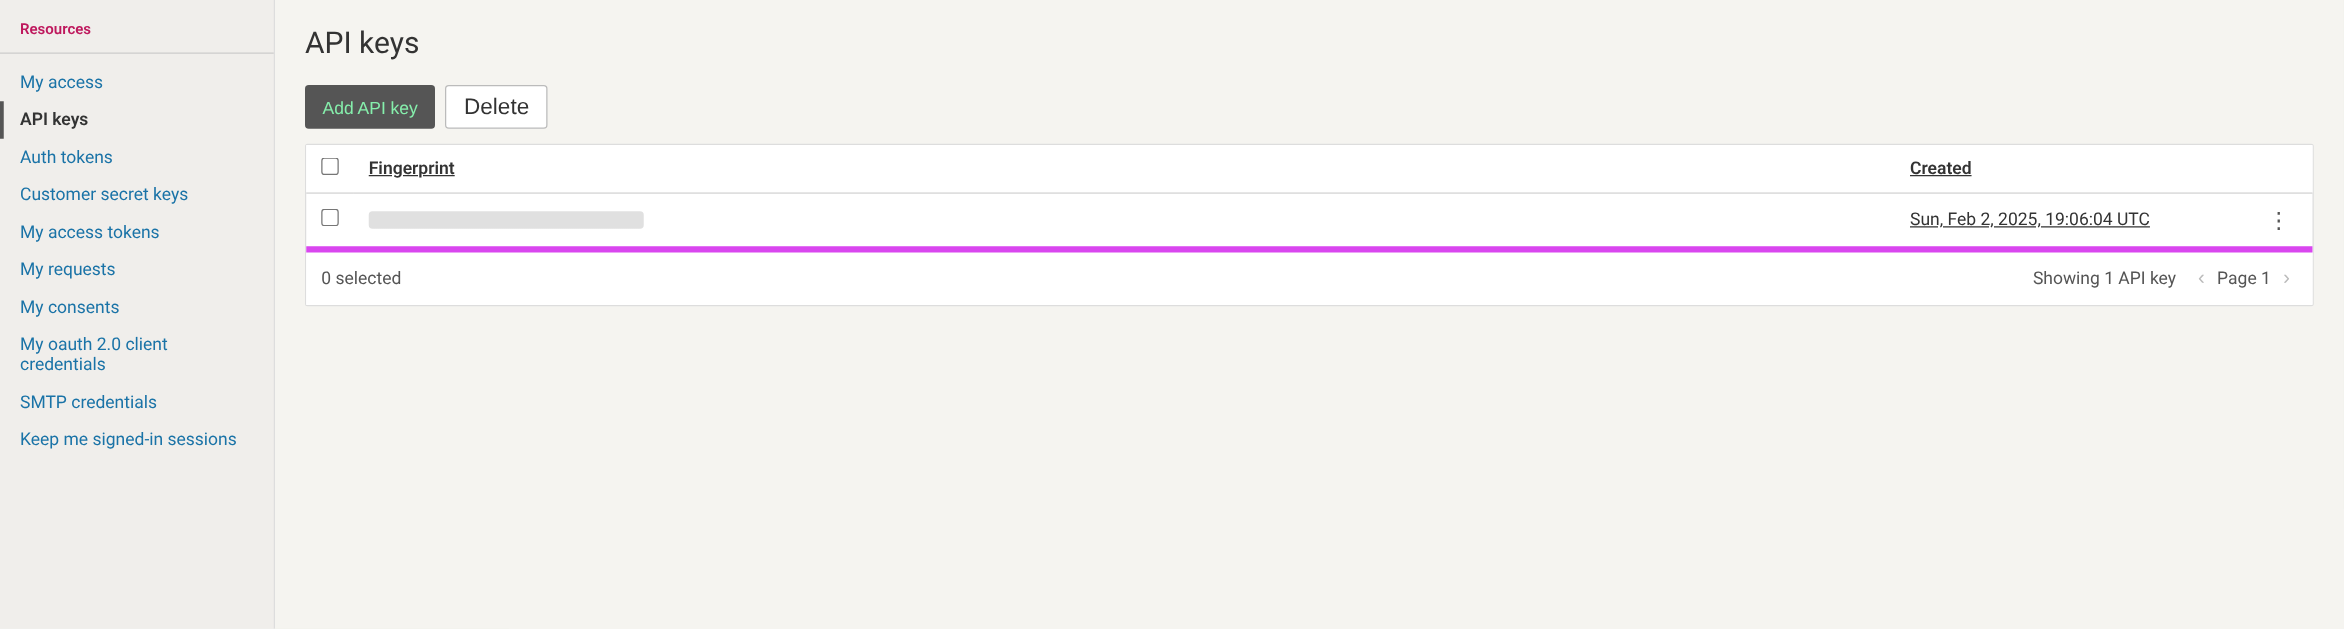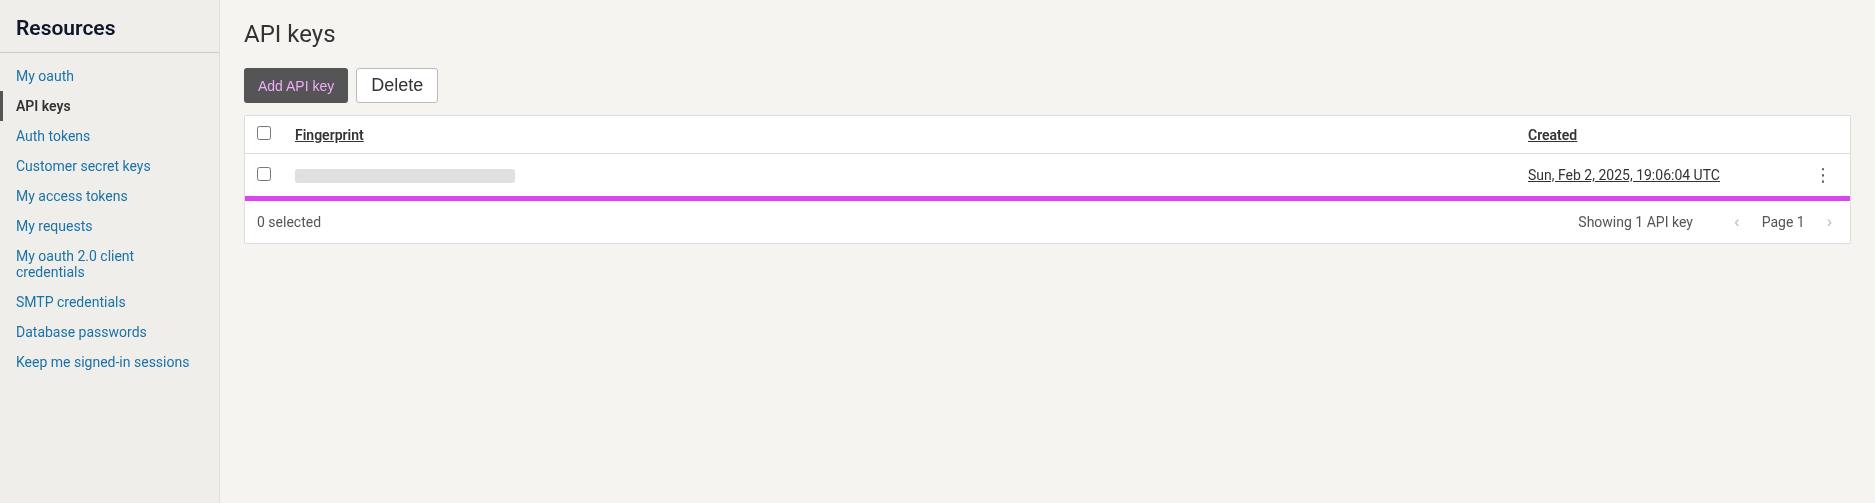--- a/index.html
+++ b/index.html
@@ -20,23 +20,23 @@
     
     .sidebar {
       width: 220px;
       min-width: 220px;
       background-color: #f0eeeb;
       padding: 16px 0;
       border-right: 1px solid #ddd;
     }
 
     .sidebar-title {
-      font-size: 21px;
+      font-size: 12px;
       font-weight: 600;
-      color: #0f172a;
+      color: #be185d;
       padding: 0 16px 12px 16px;
       border-bottom: 1px solid #ccc;
       margin-bottom: 8px;
     }
 
     .sidebar-item {
       display: block;
       padding: 7px 16px;
       color: #1a73a7;
       text-decoration: none;
@@ -67,21 +67,21 @@
 
     
     .toolbar {
       display: flex;
       gap: 8px;
       margin-bottom: 12px;
     }
 
     .btn-primary {
       background-color: #555;
-      color: #f0abfc;
+      color: #86efac;
       border: none;
       padding: 7px 14px;
       font-size: 14px;
       cursor: pointer;
       border-radius: 3px;
     }
 
     .btn-secondary {
       background-color: #fff;
       color: #333;
@@ -185,21 +185,21 @@
       padding: 10px 12px;
       border-top: 5px solid #d946ef;
       background-color: #fff;
       font-size: 14px;
       color: #555;
     }
 
     .pagination {
       display: flex;
       align-items: center;
-      gap: 16px;
+      gap: 4px;
     }
 
     .pagination-btn {
       background: none;
       border: none;
       cursor: pointer;
       font-size: 16px;
       color: #555;
       padding: 2px 6px;
     }
@@ -208,29 +208,29 @@
       color: #bbb;
       cursor: default;
     }
   </style>
 </head>
 <body>
 
 <nav class="sidebar">
   <div class="sidebar-title">Resources</div>
   <div id="sidebar-items-container">
-      <a class="sidebar-item" href="#">My oauth</a>
+      <a class="sidebar-item" href="#">My access</a>
       <a class="sidebar-item active" href="#">API keys</a>
       <a class="sidebar-item" href="#">Auth tokens</a>
       <a class="sidebar-item" href="#">Customer secret keys</a>
       <a class="sidebar-item" href="#">My access tokens</a>
       <a class="sidebar-item" href="#">My requests</a>
+      <a class="sidebar-item" href="#">My consents</a>
       <a class="sidebar-item" href="#">My oauth 2.0 client credentials</a>
       <a class="sidebar-item" href="#">SMTP credentials</a>
-      <a class="sidebar-item" href="#">Database passwords</a>
       <a class="sidebar-item" href="#">Keep me signed-in sessions</a>
     </div>
 </nav>
 
 <main class="main">
   <h1 class="page-title">API keys</h1>
 
   <div class="toolbar">
     <button class="btn-primary">Add API key</button>
     <button class="btn-secondary">Delete</button>

